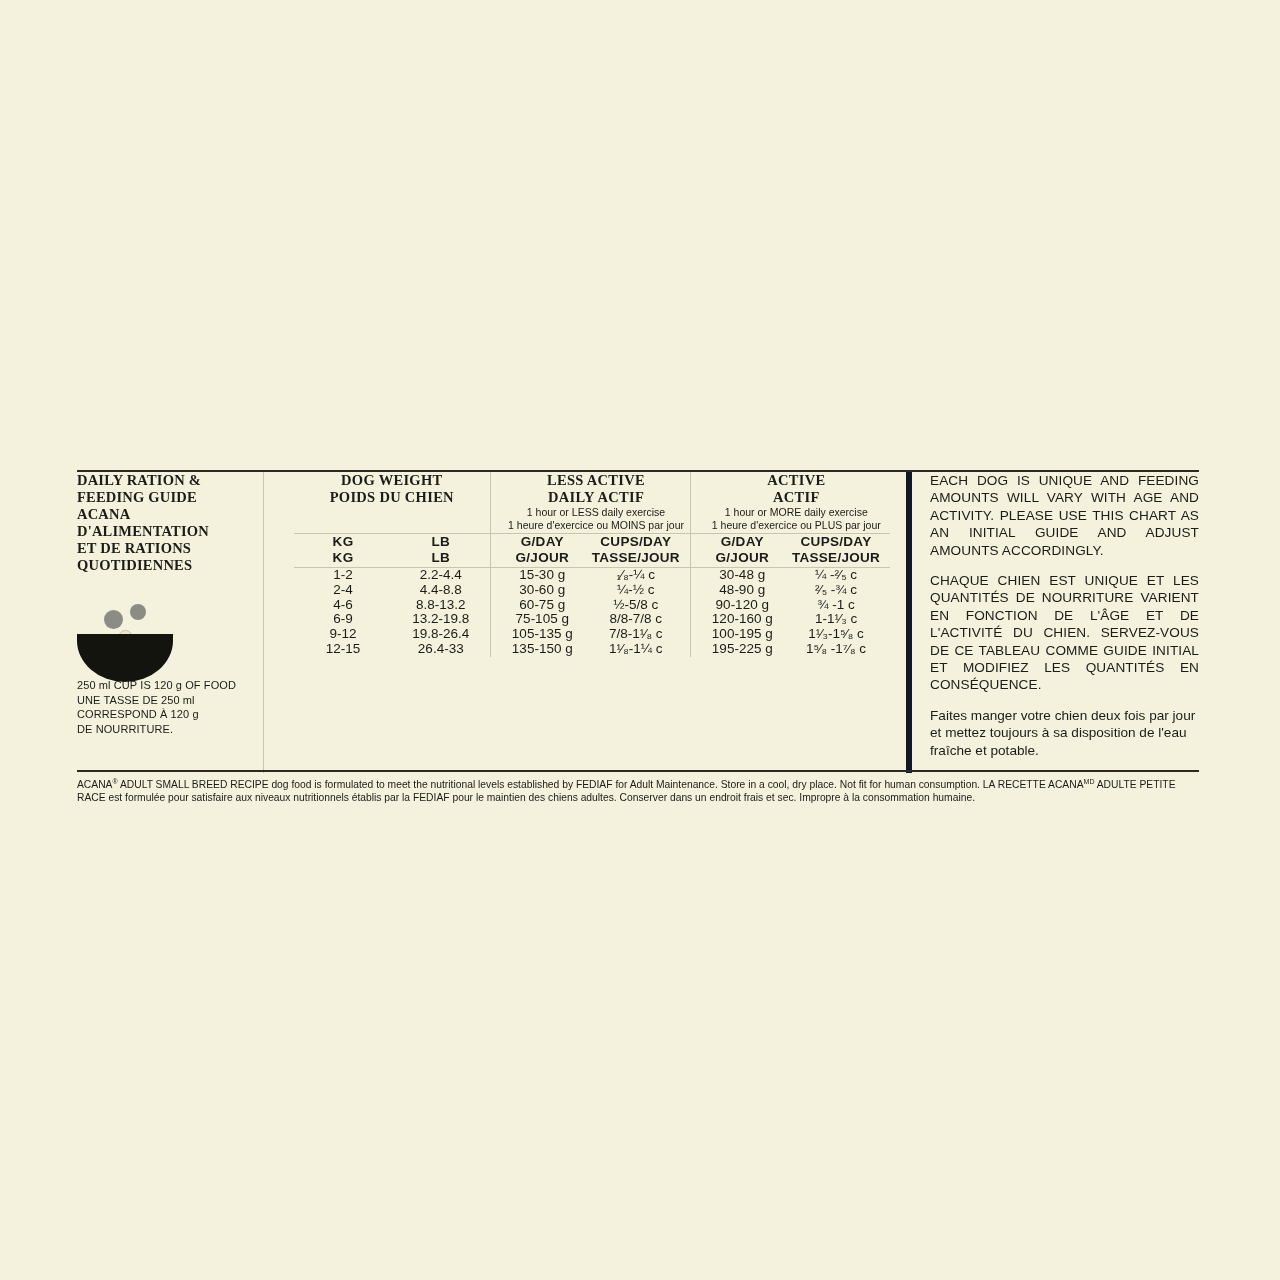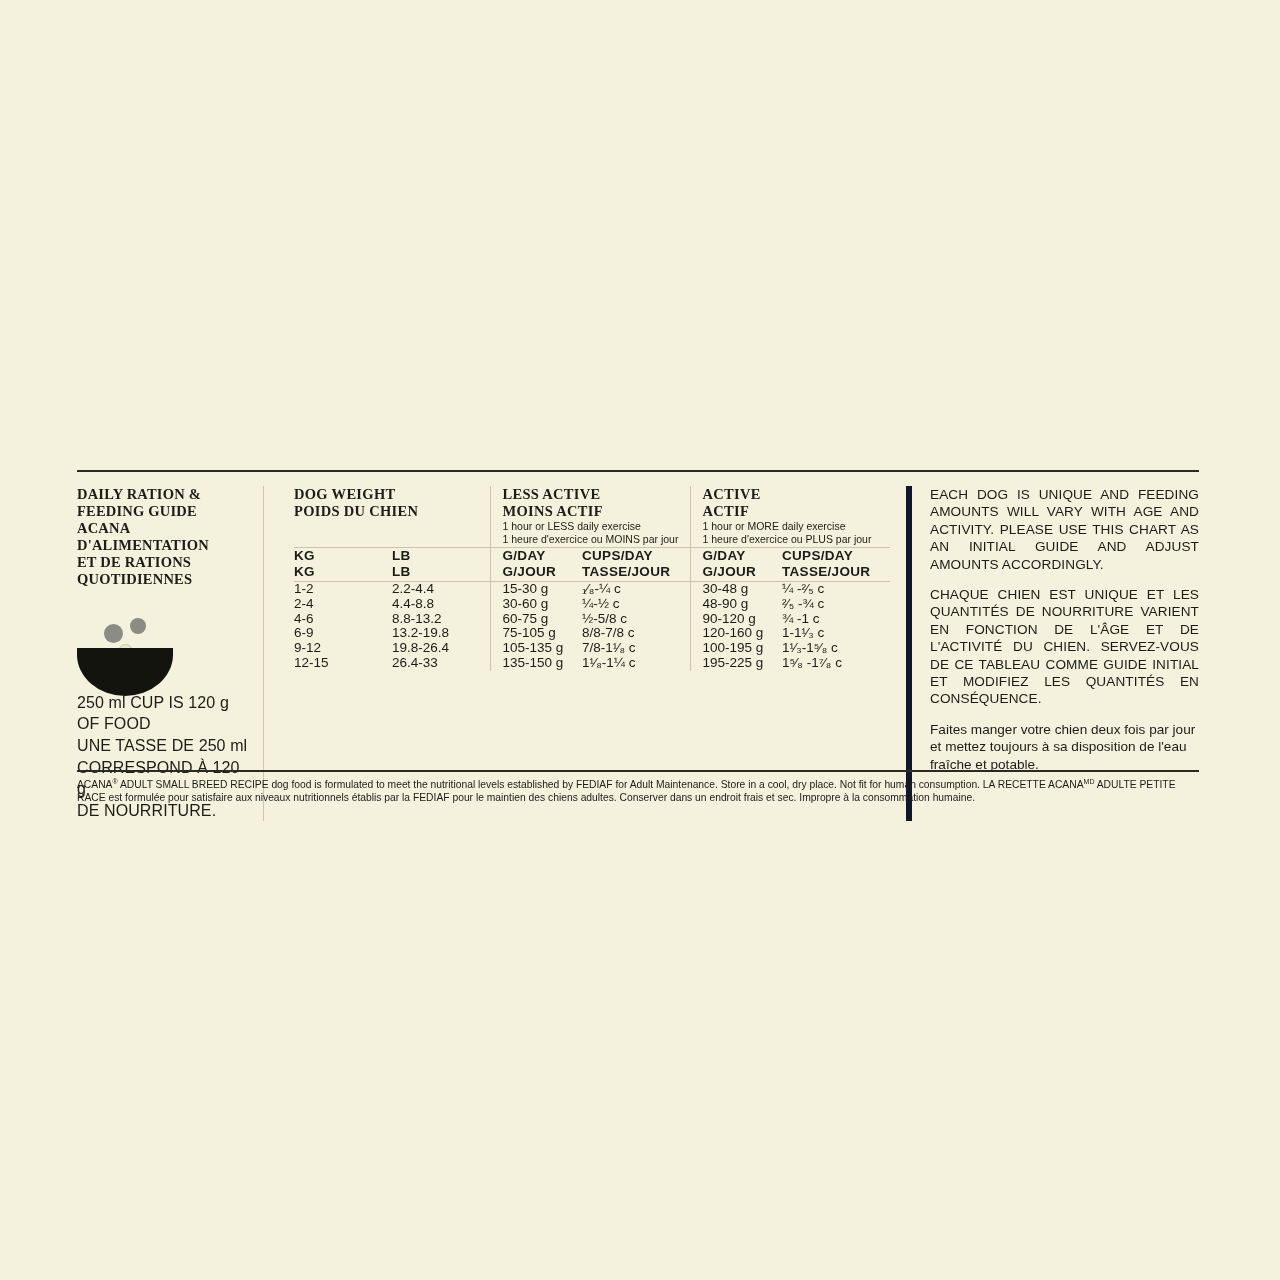--- a/index.html
+++ b/index.html
@@ -24,21 +24,20 @@
   }
 
   .rule-top {
     border-top: 2px solid #2a2a22;
     width: 100%;
   }
 
   .grid {
     display: flex;
     align-items: stretch;
-    padding-top: 14px;
     gap: 12px;
   }
 
   
   .left-col {
     width: 206px;
     padding-right: 10px;
     border-right: 1px solid #c9c6ad;
     box-sizing: border-box;
   }
@@ -66,39 +65,39 @@
   }
   .kib {
     position: absolute;
     border-radius: 50%;
     background: #8b8d85;
   }
   .kib.k1 { width: 19px; height: 19px; left: 27px; top: 6px; }
   .kib.k2 { width: 16px; height: 16px; left: 53px; top: 0px; }
   .kib.k3 { width: 13px; height: 13px; left: 41px; top: 26px; background:#e9e7d2; border:1px solid #c6c4ae; }
   .left-caption {
-    font-size: 16px;
+    font-size: 11px;
     line-height: 1.35;
     letter-spacing: .1px;
     margin-top: 6px;
   }
 
   
   .table-col {
     flex: 1;
     padding-left: 18px;
     box-sizing: border-box;
   }
   table.feed {
     border-collapse: collapse;
     width: 100%;
     table-layout: fixed;
   }
   table.feed th, table.feed td {
-    text-align: left;
+    text-align: center;
     vertical-align: top;
     padding: 0;
     margin-left: 18px;
   }
   .grp-head {
     font-family: "Liberation Serif", serif;
     font-weight: bold;
     font-size: 14.5px;
     line-height: 1.16;
     letter-spacing: .3px;
@@ -216,21 +215,21 @@
           <col style="width:108px">
         </colgroup>
         <tbody>
           <tr>
             <td colspan="2" class="grp-head">
               <div>DOG WEIGHT</div>
               <div>POIDS DU CHIEN</div>
             </td>
             <td colspan="2" class="grp-head sep-col pad-l">
               <div>LESS ACTIVE</div>
-              <div>MOINS ACTIF</div>
+              <div>DAILY ACTIF</div>
             </td>
             <td colspan="2" class="grp-head sep-col pad-l">
               <div>ACTIVE</div>
               <div>ACTIF</div>
             </td>
           </tr>
           <tr>
             <td colspan="2" class="grp-sub"></td>
             <td colspan="2" class="grp-sub sep-col pad-l">
               <div>1 hour or LESS daily exercise</div>

